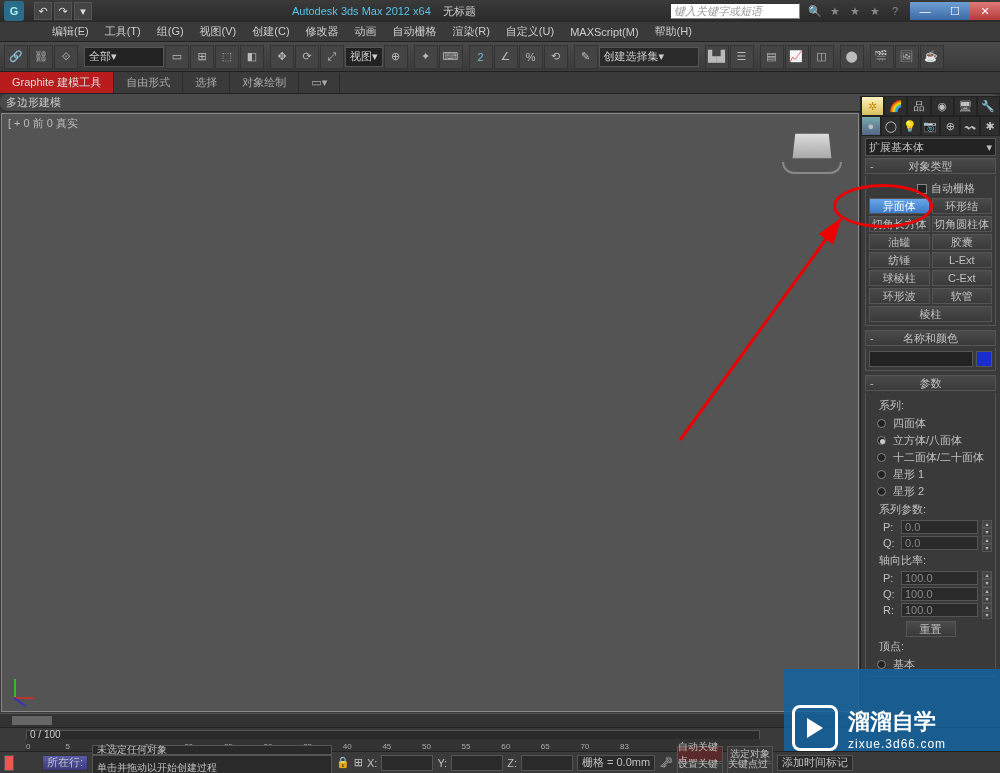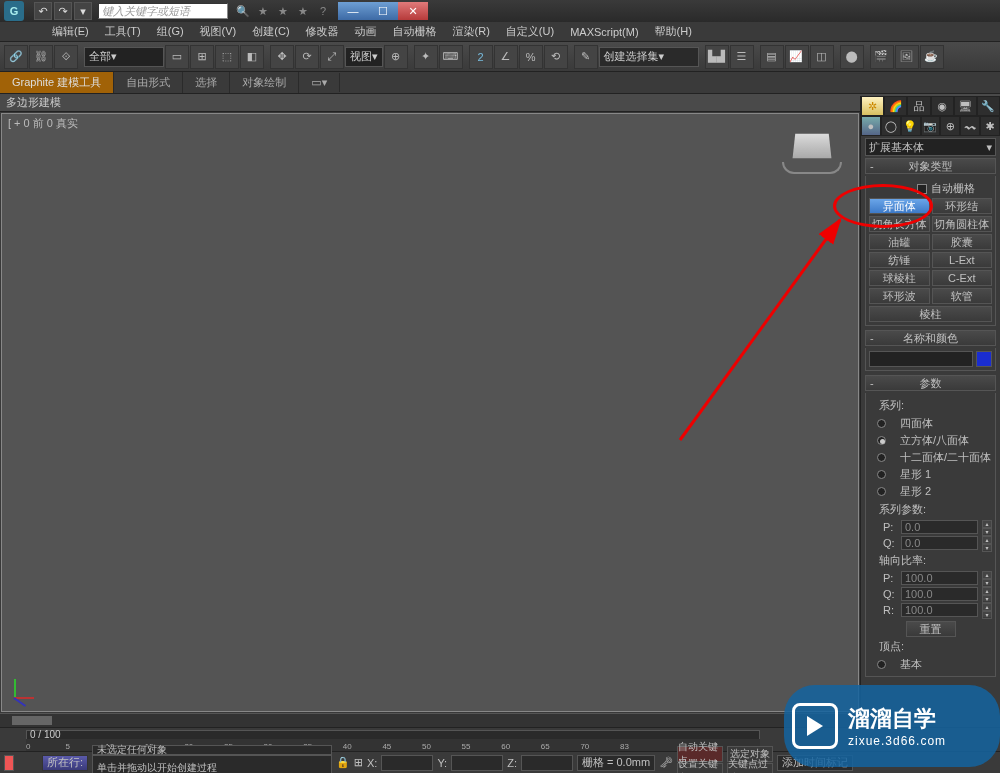--- a/index.html
+++ b/index.html
@@ -92,24 +92,24 @@
 
 .ribbon {
   height: 22px;
   background: #3a3a3a;
   border-bottom: 1px solid #222;
   display: flex; align-items: center;
 }
 .ribbon .rtab {
   padding: 3px 12px; color: #aaa; border-right: 1px solid #2a2a2a;
 }
-.ribbon .rtab.active { background: #a16207; color: #ddd; }
+.ribbon .rtab.active { background: #b91c1c; color: #ddd; }
 .ribbon-sub {
   height: 18px; background: #4a4a4a; border-bottom: 1px solid #222;
-  padding-left: 6px; color: #ccc; display: flex; align-items: center;
+  padding-left: 6px; color: #ccc; display: flex; align-items: center; border-radius: 7px;
 }
 
 
 .main {
   position: absolute;
   top: 112px; bottom: 46px; left: 0; right: 140px;
   display: flex; flex-direction: column;
 }
 .viewport-label {
   position: absolute; top: 2px; left: 6px;
@@ -177,21 +177,21 @@
   height: 16px; background: linear-gradient(#4a4a4a,#3a3a3a);
   border: 1px solid #555; display: flex; align-items: center; justify-content: center;
 }
 .obj-btn.sel { background: linear-gradient(#6aa5e8,#3d7ac8); color: #fff; }
 .obj-btn.full { grid-column: 1 / -1; }
 .ck { display: flex; align-items: center; gap: 4px; font-size: 11px; padding: 2px 0; margin-left: 48px; }
 .cbox { width: 10px; height: 10px; border: 1px solid #888; background: #222; }
 .name-row { display: flex; gap: 3px; align-items: center; }
 .name-row .nm { flex: 1; height: 16px; background: #222; border: 1px solid #555; }
 .name-row .sw { width: 16px; height: 16px; background: #1a2dd0; border: 1px solid #555; }
-.radio-row { display: flex; align-items: center; gap: 14px; padding: 1px 0 1px 8px; }
+.radio-row { display: flex; align-items: center; gap: 7px; padding: 1px 0 1px 8px; }
 .rdot { width: 9px; height: 9px; border: 1px solid #888; border-radius: 50%; background: #222; }
 .rdot.on::after { content: ''; display: block; width: 5px; height: 5px; background: #ccc; border-radius: 50%; margin: 2px; }
 .spinrow { display: flex; align-items: center; gap: 4px; padding: 1px 0 1px 14px; }
 .spinrow .lbl { width: 14px; }
 .spinrow .fld { flex: 1; height: 14px; background: #2a2a2a; border: 1px solid #555; padding: 0 3px; color: #888; }
 .spinrow .sp { width: 10px; height: 14px; background: #444; display: flex; flex-direction: column; }
 .spinrow .sp div { flex: 1; border: 1px solid #555; font-size: 6px; text-align: center; line-height: 6px; }
 .side-label { font-size: 11px; padding: 2px 0 2px 10px; }
 
 
@@ -228,26 +228,25 @@
 .callout {
   position: absolute; top: 184px; left: 833px;
   width: 100px; height: 44px;
   border: 3px solid #e00; border-radius: 50%;
   pointer-events: none;
 }
 .arrow-svg { position: absolute; top: 200px; left: 660px; width: 200px; height: 260px; pointer-events: none; }
 
 
 .watermark {
-  position: absolute; right: 0; bottom: 6px;
+  position: absolute; right: 0; bottom: 22px;
   width: 216px; height: 82px;
   background: rgba(20,100,160,0.85);
-  display: flex; align-items: center; gap: 10px;
+  display: flex; align-items: flex-end; gap: 10px;
   padding: 0 8px;
-  border-radius: 31px;
 }
 .watermark .play {
   width: 46px; height: 46px; border: 3px solid #fff; border-radius: 8px;
   display: flex; align-items: center; justify-content: center;
 }
 .watermark .play::after {
   content: ''; border-left: 16px solid #fff; border-top: 10px solid transparent; border-bottom: 10px solid transparent;
 }
 .watermark .txt { color: #fff; }
 .watermark .big { font-size: 22px; font-weight: bold; }
@@ -255,20 +254,25 @@
 </style>
 </head>
 <body>
 
 <div class="titlebar">
   <div class="logo">G</div>
   <div class="qat">
     <div class="btn">↶</div>
     <div class="btn">↷</div>
     <div class="btn">▾</div>
+  </div>
+  <div class="center">
+    <span class="app">Autodesk 3ds Max 2012 x64</span>
+    &nbsp;&nbsp;
+    <span class="doc">无标题</span>
   </div>
   <div class="search">键入关键字或短语</div>
   <div class="right-icons">
     <span>🔍</span>
     <span>★</span>
     <span>★</span>
     <span>★</span>
     <span>?</span>
   </div>
   <div class="winctrl">

